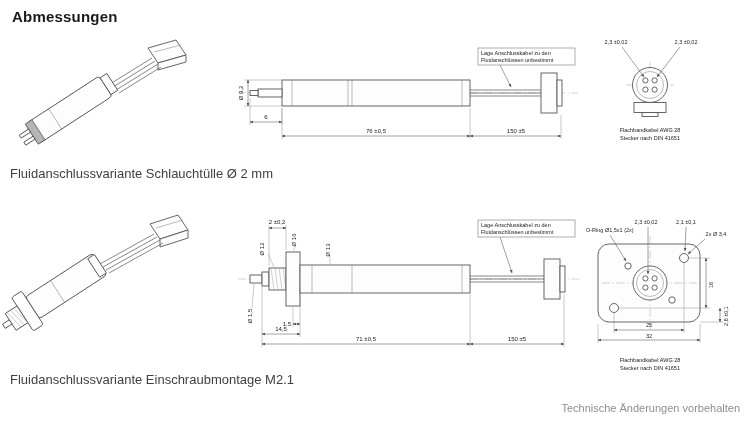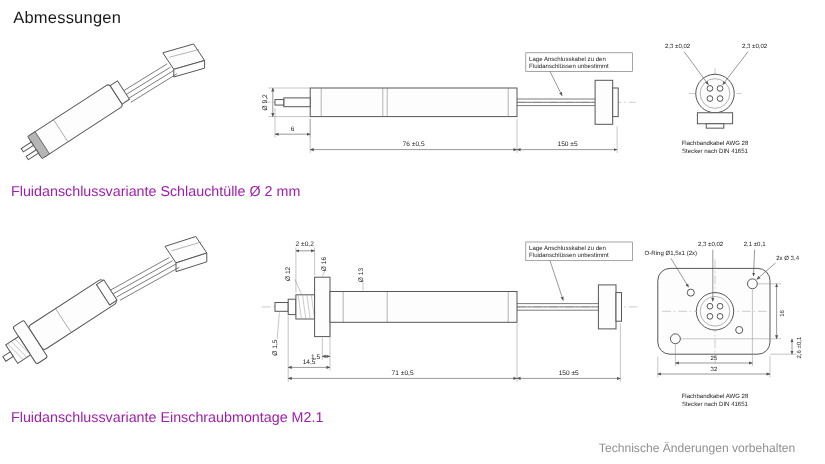--- a/index.html
+++ b/index.html
@@ -1,21 +1,21 @@
 <!DOCTYPE html>
 <html><head>
 <meta charset="utf-8">
 <style>
   *{margin:0;padding:0;box-sizing:border-box}
   html,body{width:750px;height:422px;background:#ffffff;font-family:"Liberation Sans",sans-serif;color:#1a1a1a;position:relative;overflow:hidden}
-  .page-title{position:absolute;left:12px;top:8px;font-size:15px;font-weight:normal;letter-spacing:.2px}
-  .caption{position:absolute;left:10px;font-size:13px;color:#a21caf}
+  .page-title{position:absolute;left:12px;top:8px;font-size:15px;font-weight:bold;letter-spacing:.2px}
+  .caption{position:absolute;left:10px;font-size:13px;color:#404040}
   #cap-top{top:166px}
   #cap-bottom{top:372px}
-  .footer{position:absolute;right:27px;top:402px;font-size:11px;color:#8f8f8f}
+  .footer{position:absolute;right:10px;top:402px;font-size:11px;color:#8f8f8f}
   svg{position:absolute;left:0;top:0}
   #svg-top{top:28px}
   #svg-bottom{top:194px}
   svg text{font-family:"Liberation Sans",sans-serif}
   .dim{font-size:6px;fill:#222}
   .small{font-size:5.5px;fill:#222}
   .outline{fill:#fdfdfd;stroke:#555;stroke-width:.9}
   .thin{stroke:#777;stroke-width:.5;fill:none}
   .dimline{stroke:#555;stroke-width:.55;fill:none}
   .ext{stroke:#888;stroke-width:.45;fill:none}

